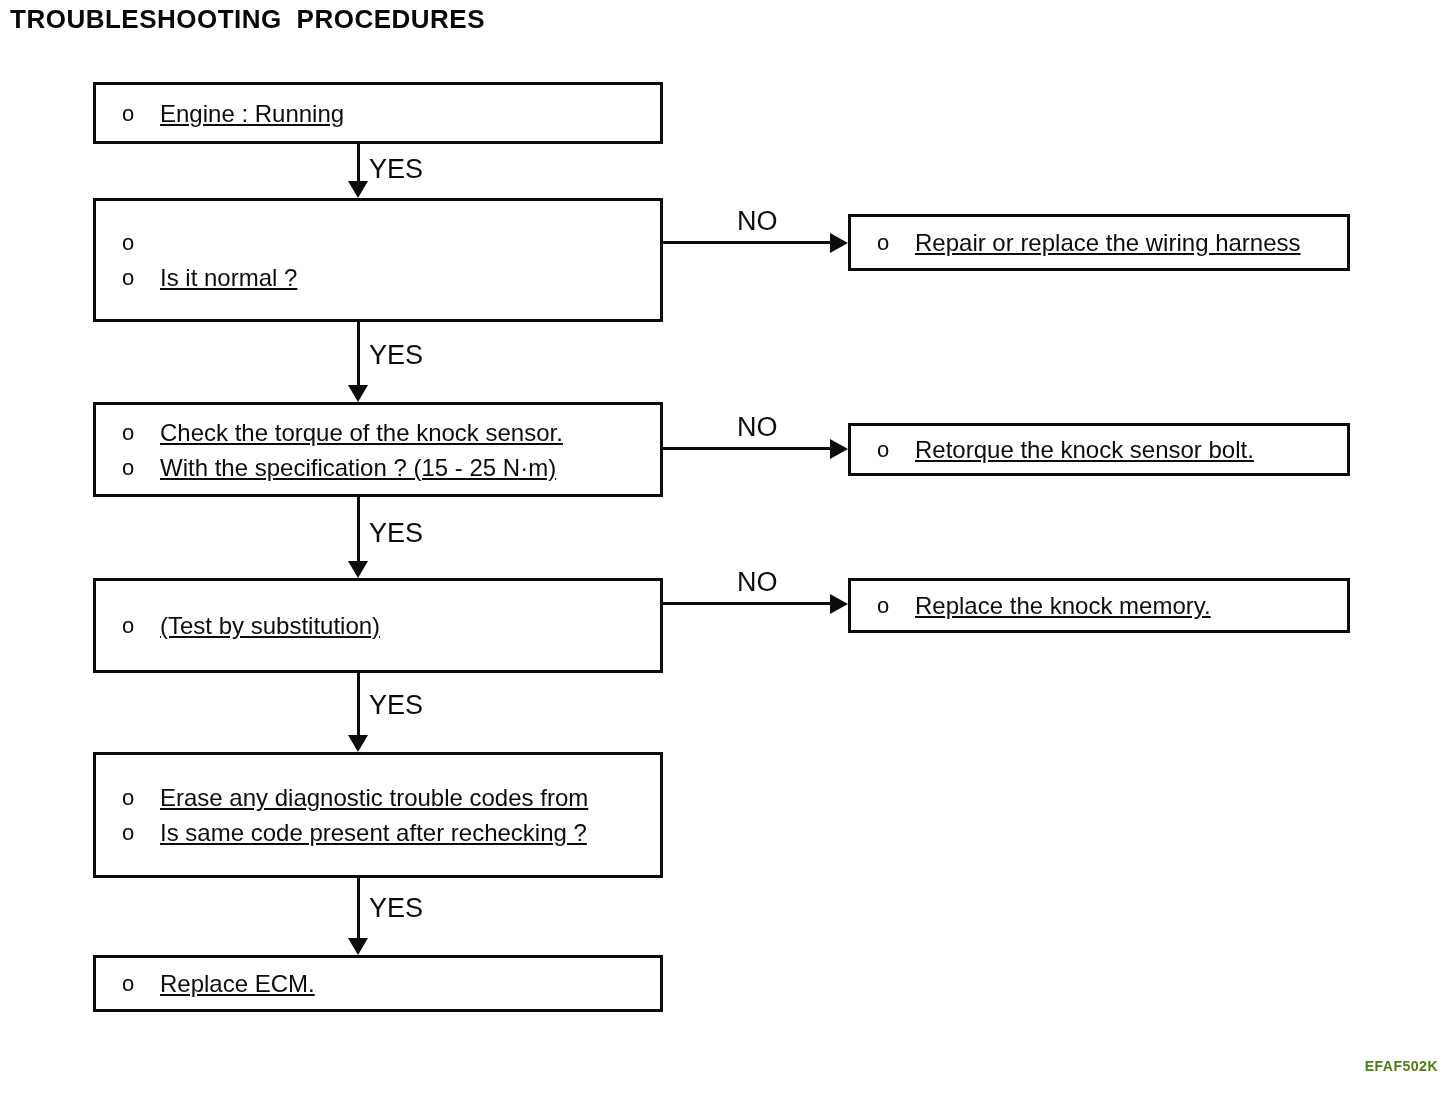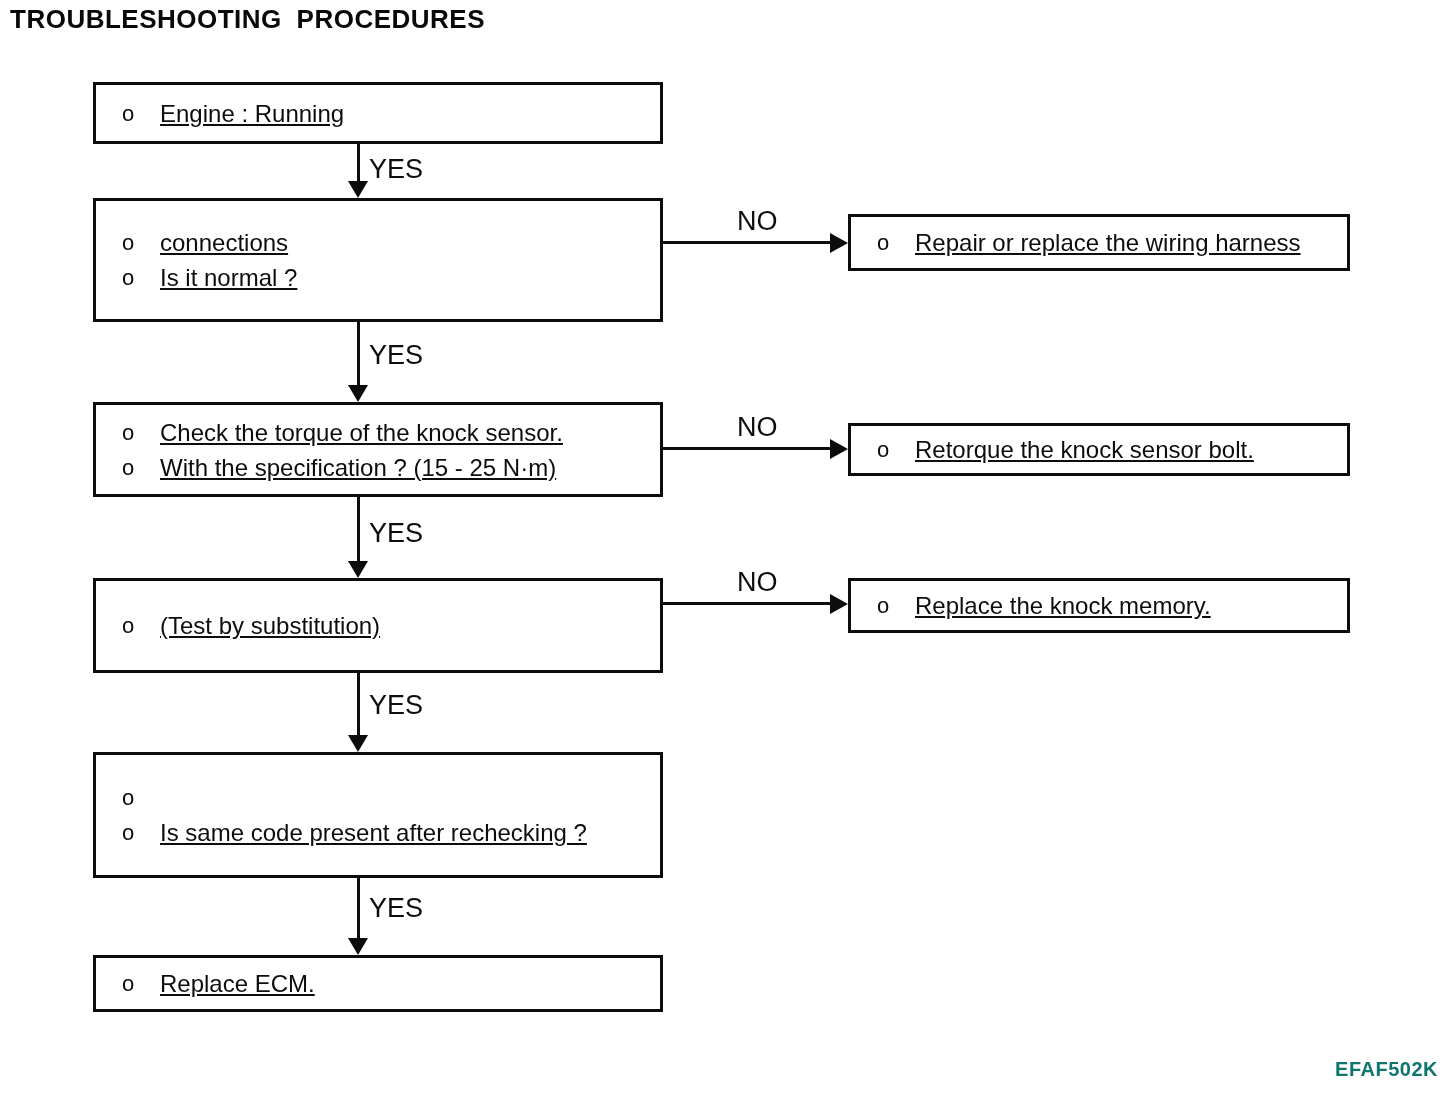--- a/index.html
+++ b/index.html
@@ -92,24 +92,24 @@
   #v5s { top: 878px; height: 61px; }  #v5h { top: 938px; }  #yes5 { top: 894px; }
 
   #n1l { top: 241px; }  #n1h { top: 233px; }  #no1 { top: 207px; }
   #n2l { top: 447px; }  #n2h { top: 439px; }  #no2 { top: 413px; }
   #n3l { top: 602px; }  #n3h { top: 594px; }  #no3 { top: 568px; }
 
   .figure-code {
     position: absolute;
     right: 18px;
     top: 1058px;
-    font-size: 20px;
+    font-size: 14px;
     font-weight: bold;
     letter-spacing: 0.5px;
-    color: #0f766e;
+    color: #4d7c0f;
   }
 </style>
 </head>
 <body>
 
 <div class="page">
 
   <div class="title">TROUBLESHOOTING PROCEDURES</div>
 
   <div class="box" id="s1">
@@ -117,21 +117,20 @@
         <span class="bullet-marker">o</span>
         <div class="bullet-text">
           <div>Engine : Running</div>
         </div>
       </div>
     </div>
   <div class="box" id="s2">
       <div class="bullet-row">
         <span class="bullet-marker">o</span>
         <div class="bullet-text">
-          <div>connections</div>
         </div>
       </div>
       <div class="bullet-row">
         <span class="bullet-marker">o</span>
         <div class="bullet-text">
           <div>Is it normal ?</div>
         </div>
       </div>
     </div>
   <div class="box" id="s3">
@@ -153,20 +152,21 @@
         <span class="bullet-marker">o</span>
         <div class="bullet-text">
           <div>(Test by substitution)</div>
         </div>
       </div>
     </div>
   <div class="box" id="s5">
       <div class="bullet-row">
         <span class="bullet-marker">o</span>
         <div class="bullet-text">
+          <div>Erase any diagnostic trouble codes from</div>
         </div>
       </div>
       <div class="bullet-row">
         <span class="bullet-marker">o</span>
         <div class="bullet-text">
           <div>Is same code present after rechecking ?</div>
         </div>
       </div>
     </div>
   <div class="box" id="s6">

